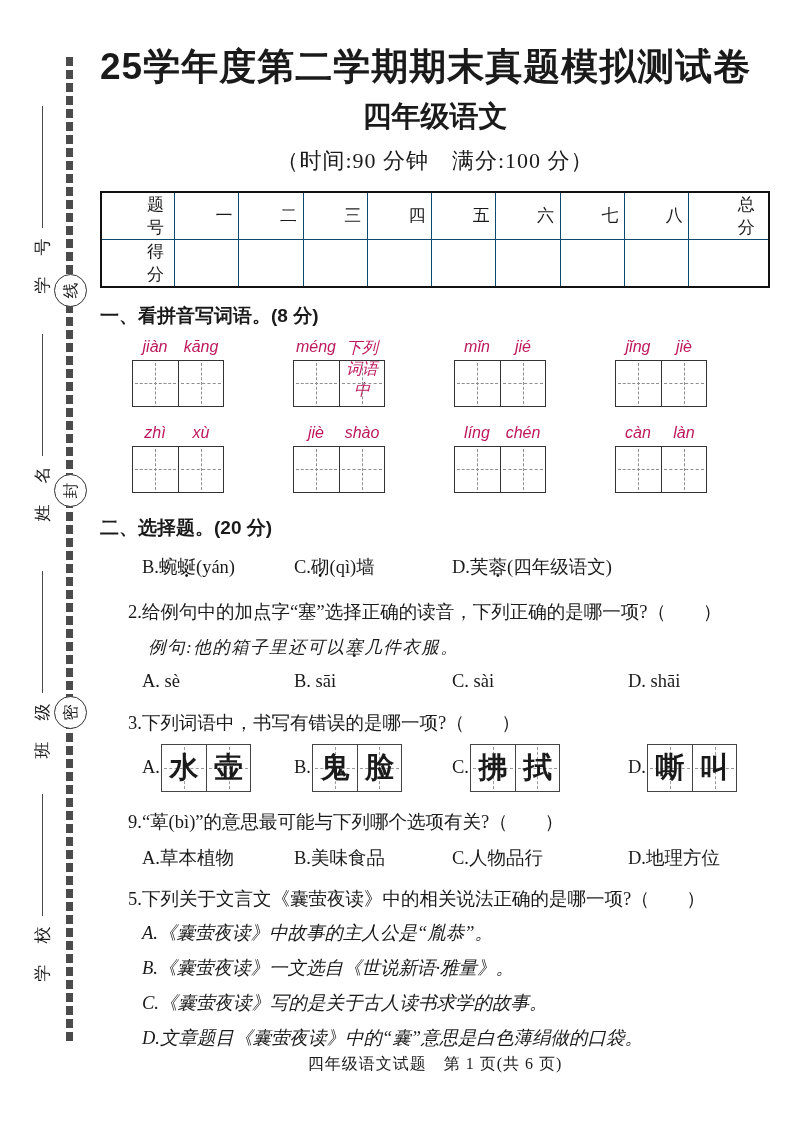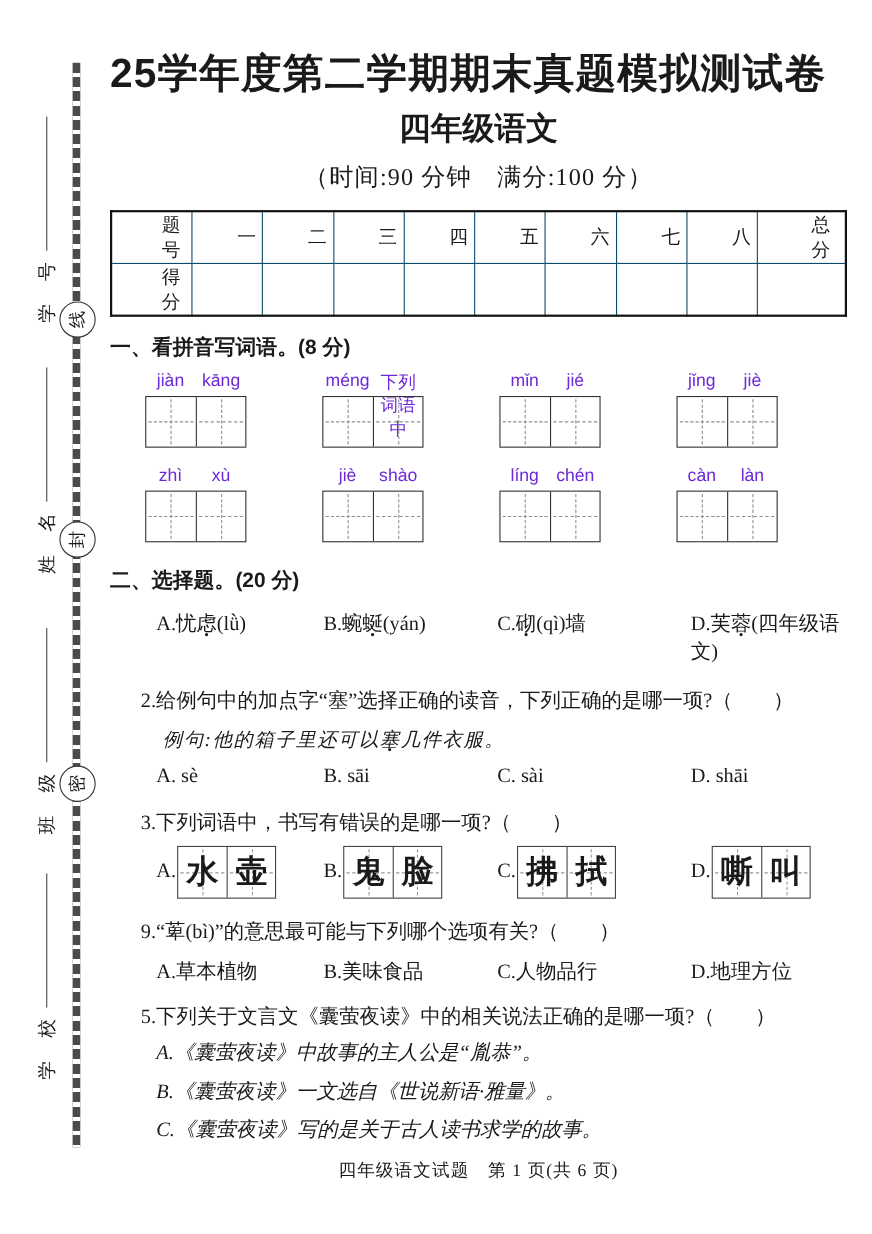--- a/index.html
+++ b/index.html
@@ -71,22 +71,22 @@
     margin-top:15px;
     font-family:"Liberation Sans","DejaVu Sans",sans-serif;
     font-weight:bold; font-size:19px;
   }
 
   
   .py-row { display:flex; margin-top:9px; padding-left:32px; }
   .py-group { width:92px; margin-right:69px; }
   .py-group:last-child { margin-right:0; }
   .py-syll {
-    display:flex; height:22px; color:#6d28d9;
-    font-family:"Liberation Sans","DejaVu Sans",sans-serif; font-size:16px;
+    display:flex; height:22px; color:#be185d;
+    font-family:"Liberation Sans","DejaVu Sans",sans-serif; font-size:16px;font-style:italic;
   }
   .py-syll span { flex:1; text-align:center; }
   .wbox { display:flex; border:1px solid #333; height:47px; background:#fff; }
   .wcell { flex:1; position:relative; }
   .wcell + .wcell { border-left:1px solid #333; }
   .wcell::before {
     content:""; position:absolute; left:50%; top:2px; bottom:2px;
     border-left:1px dashed #8f8f8f;
   }
   .wcell::after {
@@ -303,21 +303,20 @@
       <div class="wbox">
         <div class="wcell"></div>
         <div class="wcell"></div>
       </div>
     </div>
   </div>
 
   <div class="sec-head" style="margin-top:22px;">二、选择题。(20 分)</div>
 
   <div class="opt-grid">
-    <span><span>A.忧</span><span class="dotc">虑</span><span>(lǜ)</span></span>
     <span><span>B.蜿</span><span class="dotc">蜒</span><span>(yán)</span></span>
     <span><span>C.</span><span class="dotc">砌</span><span>(qì)墙</span></span>
     <span><span>D.芙</span><span class="dotc">蓉</span><span>(四年级语文)</span></span>
   </div>
 
   <div class="q-stem" style="margin-top:20px;">2.给例句中的加点字“塞”选择正确的读音，下列正确的是哪一项?（　　）</div>
   <div class="example">
     <span>例句:他的箱子里还可以</span><span class="dotc">塞</span><span>几件衣服。</span>
   </div>
   <div class="opt-grid" style="margin-top:12px;">
@@ -380,16 +379,17 @@
     <span>A.草本植物</span>
     <span>B.美味食品</span>
     <span>C.人物品行</span>
     <span>D.地理方位</span>
   </div>
 
   <div class="q-stem" style="margin-top:16px;">5.下列关于文言文《囊萤夜读》中的相关说法正确的是哪一项?（　　）</div>
   <div class="q5-opt">A.《囊萤夜读》中故事的主人公是“胤恭”。</div>
   <div class="q5-opt">B.《囊萤夜读》一文选自《世说新语·雅量》。</div>
   <div class="q5-opt">C.《囊萤夜读》写的是关于古人读书求学的故事。</div>
+  <div class="q5-opt">D.文章题目《囊萤夜读》中的“囊”意思是白色薄绢做的口袋。</div>
 
 </div>
 
 <div class="footer">四年级语文试题　第 1 页(共 6 页)</div>
 
 </body></html>

